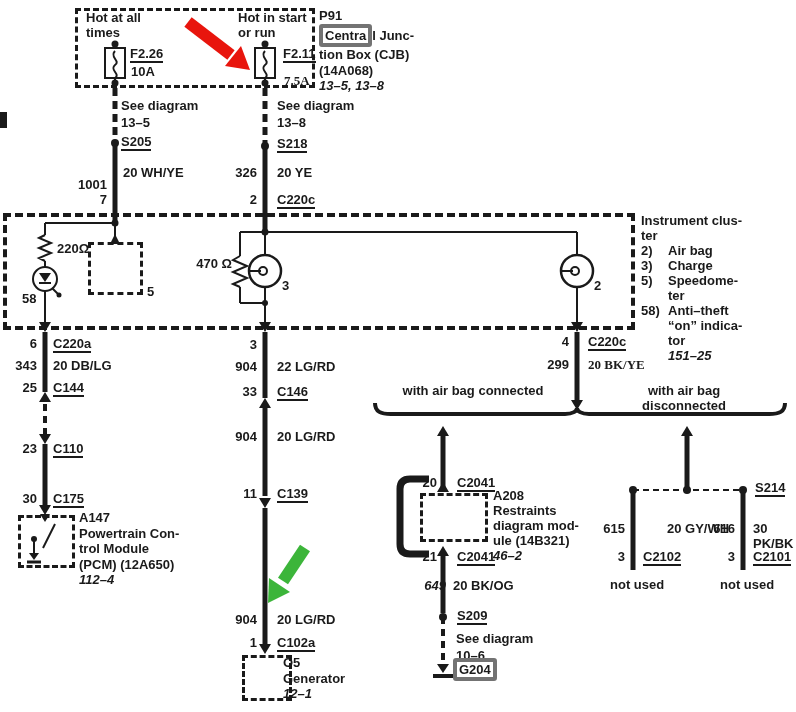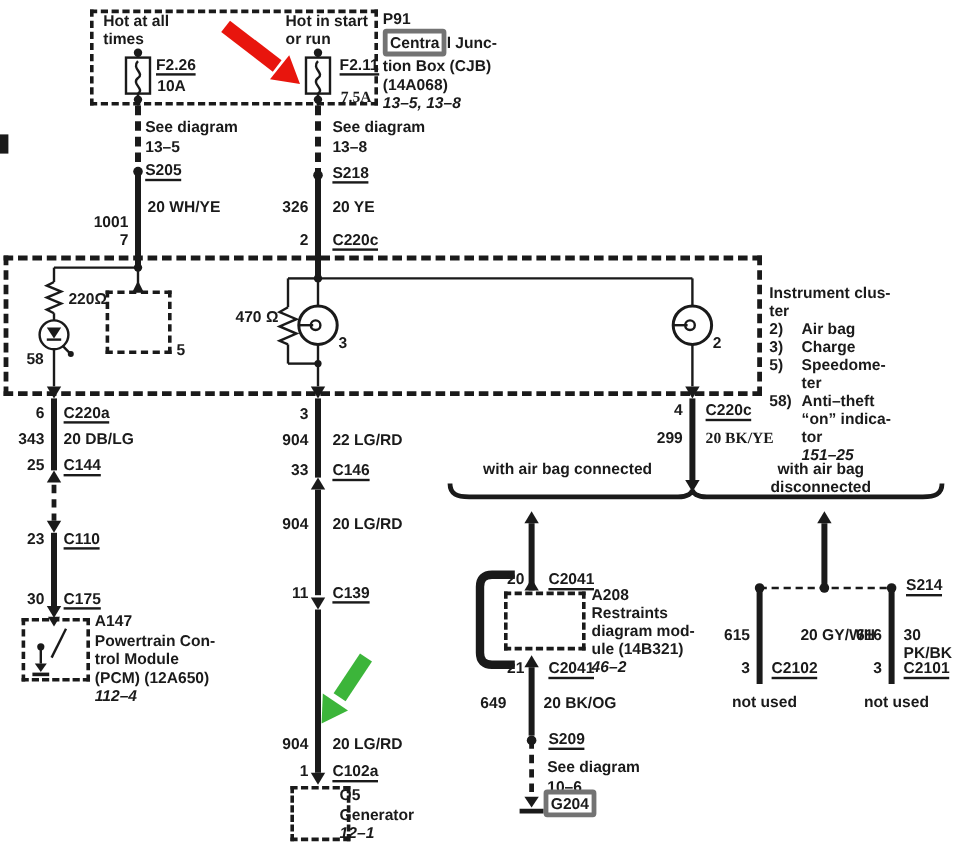--- a/index.html
+++ b/index.html
@@ -216,21 +216,21 @@
   <div class="lbl und" style="left:277px;top:192px;">C220c</div>
 
   <div class="lbl" style="left:57px;top:241px;">220Ω</div>
   <div class="lbl num" style="left:192px;top:256px;">470 Ω</div>
   <div class="lbl" style="left:147px;top:284px;">5</div>
   <div class="lbl" style="left:22px;top:291px;">58</div>
   <div class="lbl" style="left:282px;top:278px;">3</div>
   <div class="lbl" style="left:594px;top:278px;">2</div>
 
   <div class="block" style="left:641px;top:213px;width:154px;line-height:15px;">
-    <div style="white-space:pre-line;margin-top:23px;">Instrument clus-
+    <div style="white-space:pre-line;">Instrument clus-
 ter</div>
     <div class="legend-row">
         <span class="legend-n">2)</span>
         <span class="legend-t">Air bag</span>
       </div>
     <div class="legend-row">
         <span class="legend-n">3)</span>
         <span class="legend-t">Charge</span>
       </div>
     <div class="legend-row">
@@ -298,21 +298,21 @@
   <div class="lbl und" style="left:457px;top:475px;">C2041</div>
   <div class="block" style="left:493px;top:488px;width:110px;line-height:15px;">
     <div>A208</div>
     <div>Restraints</div>
     <div>diagram mod-</div>
     <div>ule (14B321)</div>
     <div class="it" style="">46–2</div>
   </div>
   <div class="lbl num" style="left:397px;top:549px;">21</div>
   <div class="lbl und" style="left:457px;top:549px;">C2041</div>
-  <div class="lbl num" style="left:382px;top:578px;">649</div>
+  <div class="lbl num" style="left:406px;top:578px;font-style:italic;">649</div>
   <div class="lbl" style="left:453px;top:578px;">20 BK/OG</div>
   <div class="lbl und" style="left:457px;top:608px;">S209</div>
   <div class="lbl" style="left:456px;top:630px;line-height:17px;">See diagram
 10–6</div>
   <div class="lbl" style="left:453px;top:658px;"><span class="link-box">G204</span></div>
 
   <div class="lbl und" style="left:755px;top:480px;">S214</div>
   <div class="lbl num" style="left:585px;top:521px;">615</div>
   <div class="lbl" style="left:643px;top:521px;margin-left:24px;">20 GY/WH</div>
   <div class="lbl num" style="left:585px;top:549px;">3</div>

